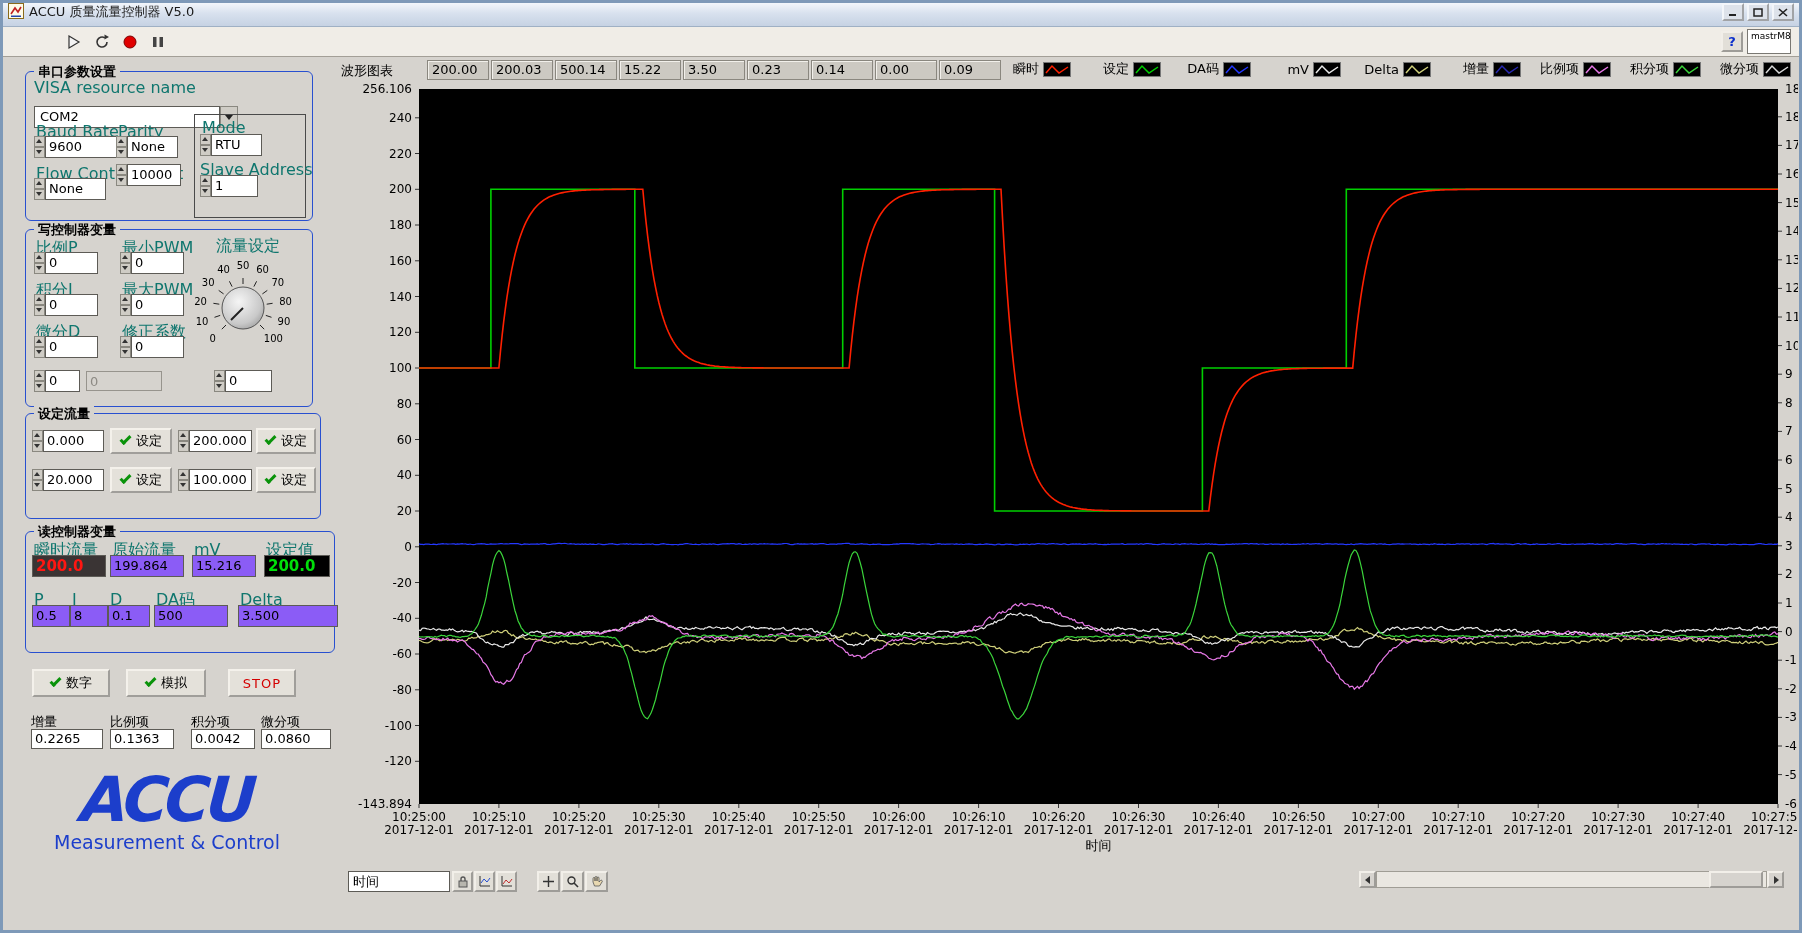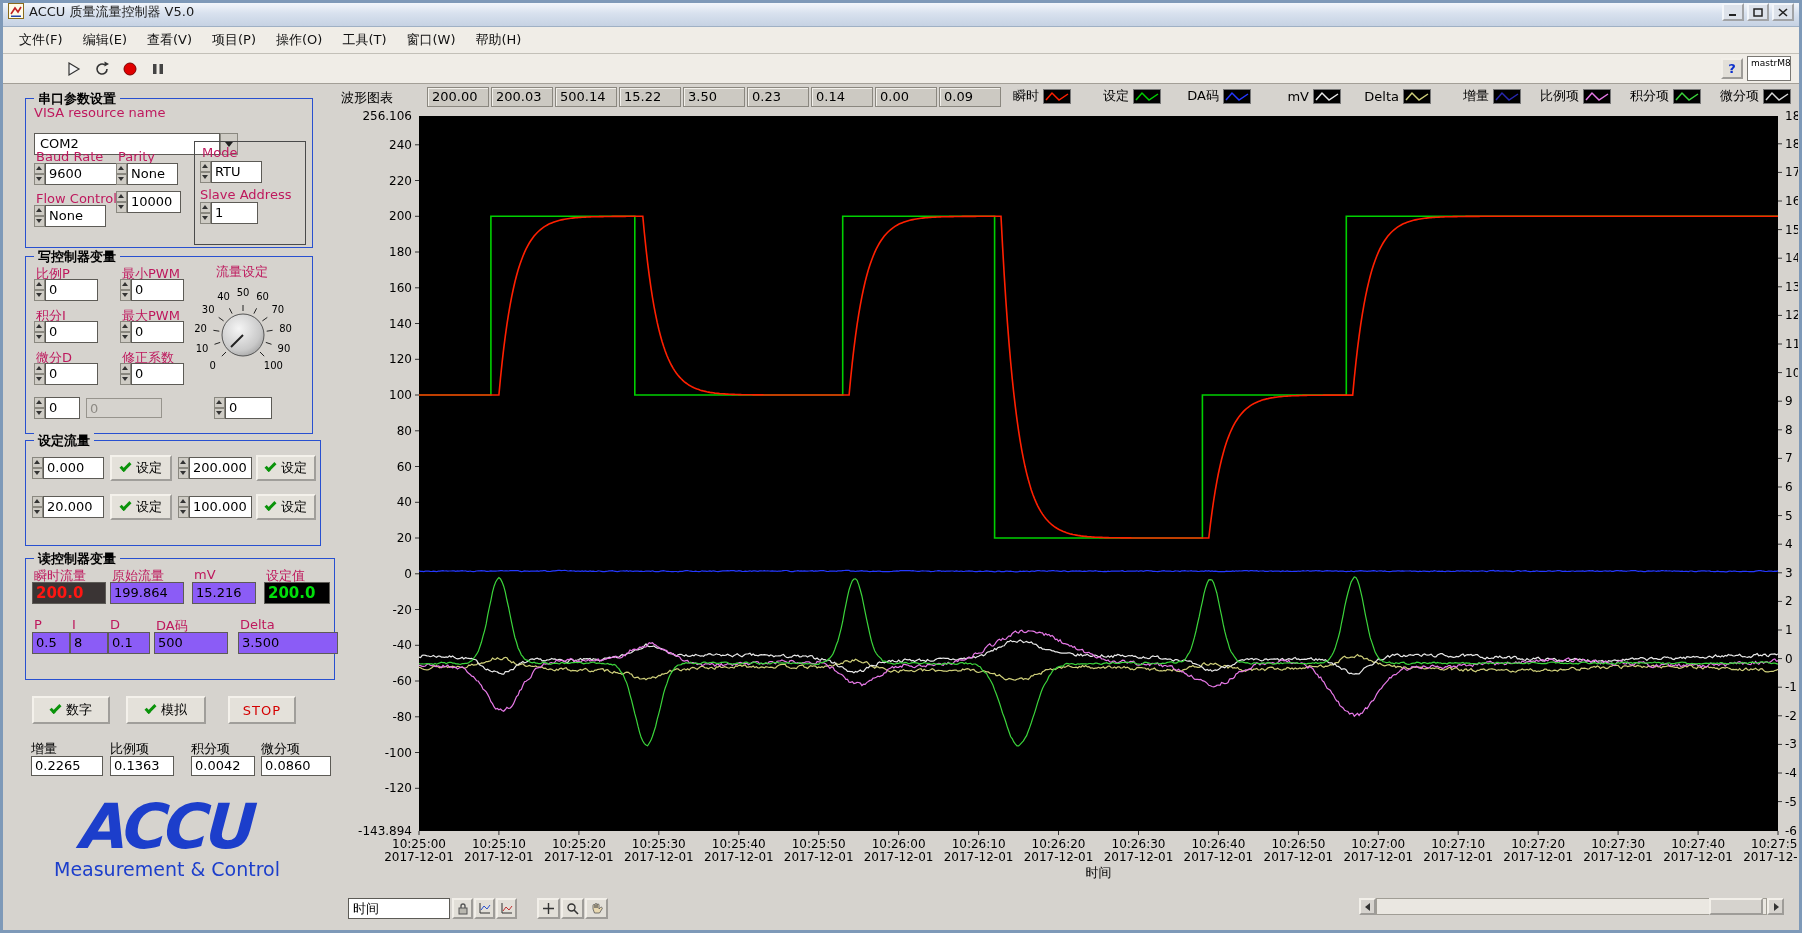--- a/index.html
+++ b/index.html
@@ -12,23 +12,23 @@
 .win-btns{margin-left:auto;display:flex}
 .wbtn{width:22px;height:18px;margin-left:3px;background:#dde2ea;border:2px outset #f3f6fa;display:flex;align-items:center;justify-content:center}
 .menubar{height:27px;background:#f0ede7;border-bottom:1px solid #c3c0b8;display:flex;align-items:center;padding-left:6px;flex:0 0 auto}
 .menu-item{font-size:13px;padding:4px 10px;color:#111}
 .toolbar{height:30px;background:#f0ede7;border-bottom:1px solid #a39f97;display:flex;align-items:center;padding:0 8px;flex:0 0 auto}
 .tbtn{width:25px;height:24px;display:flex;align-items:center;justify-content:center;margin-right:3px;background:none;border:none}
 .tb-right{margin-left:auto;display:flex;align-items:center;gap:4px}
 .help-btn{width:22px;height:21px;background:#e2dfd8;border:2px outset #f2efe9;color:#0a2ecc;font-weight:bold;font-size:13px;display:flex;align-items:center;justify-content:center}
 .fontbox{width:44px;height:25px;background:#fff;border:1px solid #7a7873;font-size:9px;line-height:1.15;padding:1px 3px;display:flex;flex-direction:row}
 .main{flex:1;position:relative;background:#d6d3ce}
-.grp{position:absolute;border:1px solid #2850d0;border-radius:0}
+.grp{position:absolute;border:1px solid #2850d0;border-radius:6px}
 .gt{position:absolute;top:-9px;left:8px;background:#d6d3ce;padding:0 4px;font-size:13px;font-weight:bold;white-space:nowrap}
-.lbl{position:absolute;font-size:13px;white-space:nowrap;color:#be185d}
+.lbl{position:absolute;font-size:16px;white-space:nowrap;color:#0f766e}
 .spin{position:absolute;display:flex;height:22px}
 .spin-btns{width:11px;display:flex;flex-direction:column}
 .sb{flex:1;background:#cfccc5;border:1px solid #8a8880;position:relative}
 .sb.up::after{content:"";position:absolute;left:1px;top:2px;border-left:3px solid transparent;border-right:3px solid transparent;border-bottom:4px solid #333}
 .sb.dn::after{content:"";position:absolute;left:1px;top:2px;border-left:3px solid transparent;border-right:3px solid transparent;border-top:4px solid #333}
 .spin-field{flex:1;background:#fff;border:1px solid #5d5b56;font-size:13px;line-height:19px;padding-left:3px;overflow:hidden}
 .combo{position:absolute;display:flex;height:22px}
 .combo-field{flex:1;background:#fff;border:1px solid #5d5b56;font-size:13px;line-height:19px;padding-left:5px}
 .combo-btn{width:18px;background:#cfccc5;border:1px solid #8a8880;position:relative}
 .combo-btn::after{content:"";position:absolute;left:4px;top:8px;border-left:4px solid transparent;border-right:4px solid transparent;border-top:5px solid #222}
@@ -84,30 +84,20 @@
             <rect x="1" y="1" width="8" height="7" fill="none" stroke="#222" stroke-width="1.5"></rect>
           </svg>
         </span>
       <span class="wbtn">
           <svg width="10" height="9" viewBox="0 0 10 9">
             <path d="M1 1 L9 8 M9 1 L1 8" stroke="#222" stroke-width="1.6"></path>
           </svg>
         </span>
     </span>
   </div>
-  <div class="menubar" id="menu-bar">
-      <span class="menu-item">文件(F)</span>
-      <span class="menu-item">编辑(E)</span>
-      <span class="menu-item">查看(V)</span>
-      <span class="menu-item">项目(P)</span>
-      <span class="menu-item">操作(O)</span>
-      <span class="menu-item">工具(T)</span>
-      <span class="menu-item">窗口(W)</span>
-      <span class="menu-item">帮助(H)</span>
-    </div>
   <div class="toolbar">
     <span style="width:50px"></span>
     <button class="tbtn">
         <svg width="16" height="16" viewBox="0 0 16 16">
           <path d="M3 2 L13 8 L3 14 Z" fill="#f4f4f4" stroke="#333" stroke-width="1.2"></path>
         </svg>
       </button>
     <button class="tbtn">
         <svg width="16" height="16" viewBox="0 0 16 16">
           <path d="M13 8 a5 5 0 1 1 -2.2 -4.1" fill="none" stroke="#333" stroke-width="1.6"></path>

